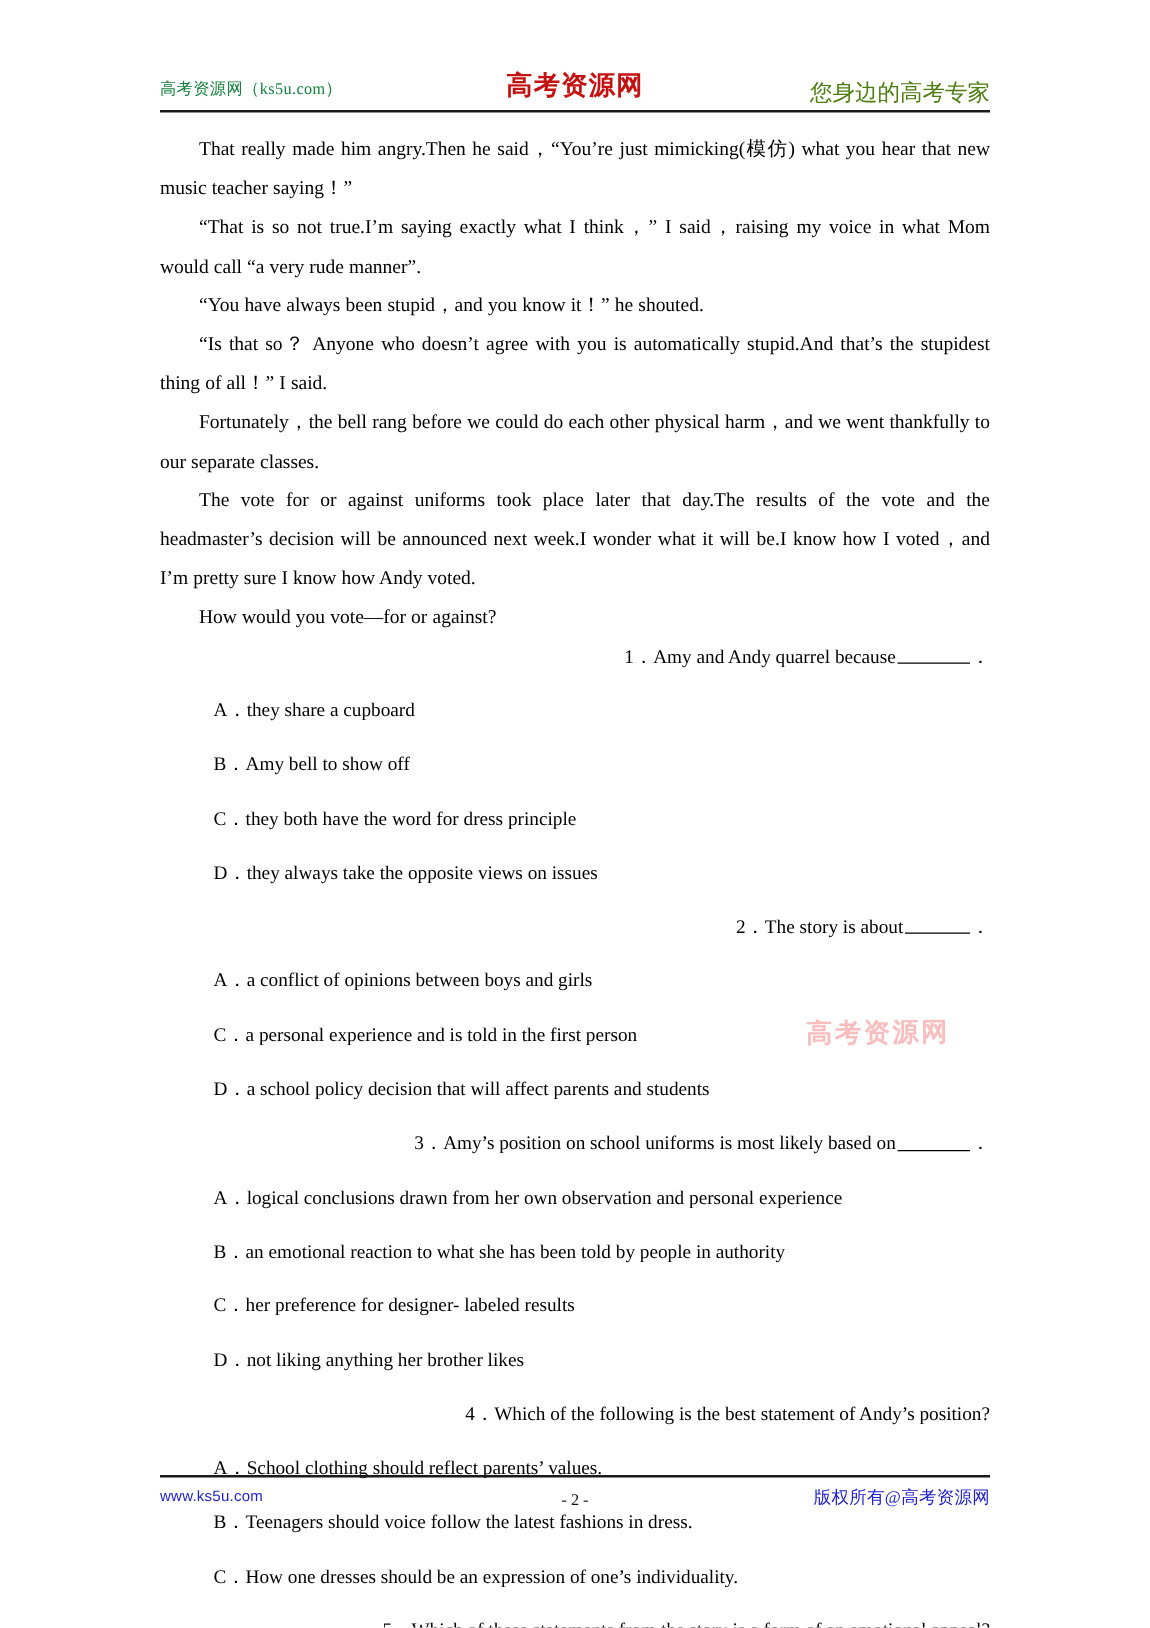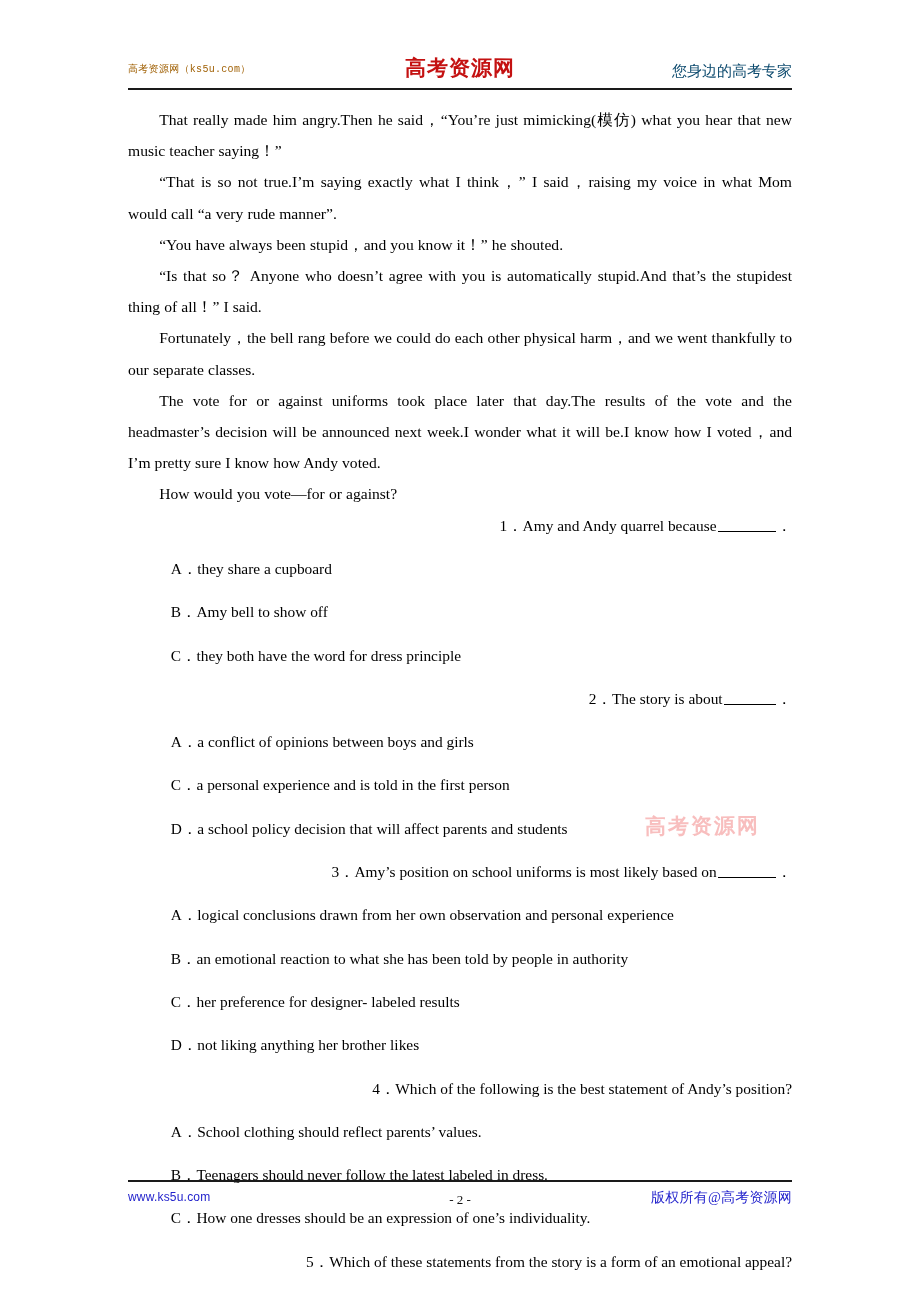--- a/index.html
+++ b/index.html
@@ -29,44 +29,44 @@
     position: absolute;
     left: 128px;
     top: 56px;
     width: 664px;
     height: 34px;
   }
   .hdr-left {
     position: absolute;
     left: 0;
     top: 6px;
-    font-family: Liberation Mono, monospace;
-    font-size: 10px;
+    font-family: Liberation Serif, serif;
+    font-size: 13px;
     letter-spacing: 0.3px;
-    color: #a16207;
+    color: #15803d;
     white-space: nowrap;
   }
   .hdr-logo {
     position: absolute;
     left: 50%;
     top: -2px;
     transform: translateX(-50%);
     font-family: "DejaVu Serif", "Liberation Serif", serif;
     font-weight: 700;
     font-size: 21px;
     letter-spacing: 1px;
     color: #c41111;
     white-space: nowrap;
   }
   .hdr-right {
     position: absolute;
     right: 0;
     top: 6px;
-    font-size: 15px;
-    color: #0c4a6e;
+    font-size: 18px;
+    color: #4d7c0f;
     white-space: nowrap;
   }
   .hdr-rule {
     position: absolute;
     left: 128px;
     top: 88px;
     width: 664px;
     height: 0;
     border-top: 2.2px solid #1a1a1a;
   }
@@ -194,35 +194,36 @@
     <p class="para lastline-left">“You have always been stupid，and you know it！” he shouted.</p>
     <p class="para">“Is that so？ Anyone who doesn’t agree with you is automatically stupid.And that’s the stupidest thing of all！” I said.</p>
     <p class="para lastline-left">Fortunately，the bell rang before we could do each other physical harm，and we went thankfully to our separate classes.</p>
     <p class="para">The vote for or against uniforms took place later that day.The results of the vote and the headmaster’s decision will be announced next week.I wonder what it will be.I know how I voted，and I’m pretty sure I know how Andy voted.</p>
     <p class="para lastline-left">How would you vote—for or against?</p>
 
     <p class="qline"><span>1．</span><span>Amy and Andy quarrel because</span><span class="blank"></span><span>．</span></p>
     <p class="optline"><span>A．</span><span>they share a cupboard</span></p>
     <p class="optline"><span>B．</span><span>Amy bell to show off</span></p>
     <p class="optline"><span>C．</span><span>they both have the word for dress principle</span></p>
+    <p class="optline"><span>D．</span><span>they always take the opposite views on issues</span></p>
 
     <p class="qline"><span>2．</span><span>The story is about</span><span class="blank short"></span><span>．</span></p>
     <p class="optline"><span>A．</span><span>a conflict of opinions between boys and girls</span></p>
     <p class="optline"><span>C．</span><span>a personal experience and is told in the first person</span></p>
     <p class="optline"><span>D．</span><span>a school policy decision that will affect parents and students</span></p>
 
     <p class="qline"><span>3．</span><span>Amy’s position on school uniforms is most likely based on</span><span class="blank"></span><span>．</span></p>
     <p class="optline"><span>A．</span><span>logical conclusions drawn from her own observation and personal experience</span></p>
     <p class="optline"><span>B．</span><span>an emotional reaction to what she has been told by people in authority</span></p>
     <p class="optline"><span>C．</span><span>her preference for designer- labeled results</span></p>
     <p class="optline"><span>D．</span><span>not liking anything her brother likes</span></p>
 
     <p class="qline"><span>4．</span><span>Which of the following is the best statement of Andy’s position?</span></p>
     <p class="optline"><span>A．</span><span>School clothing should reflect parents’ values.</span></p>
-    <p class="optline"><span>B．</span><span>Teenagers should never follow the latest labeled in dress.</span></p>
+    <p class="optline"><span>B．</span><span>Teenagers should voice follow the latest fashions in dress.</span></p>
     <p class="optline"><span>C．</span><span>How one dresses should be an expression of one’s individuality.</span></p>
 
     <p class="qline"><span>5．</span><span>Which of these statements from the story is a form of an emotional appeal?</span></p>
 
   </div>
 
   <div class="watermark">高考资源网</div>
 
   <div class="footer-rule"></div>
   <div class="footer">

